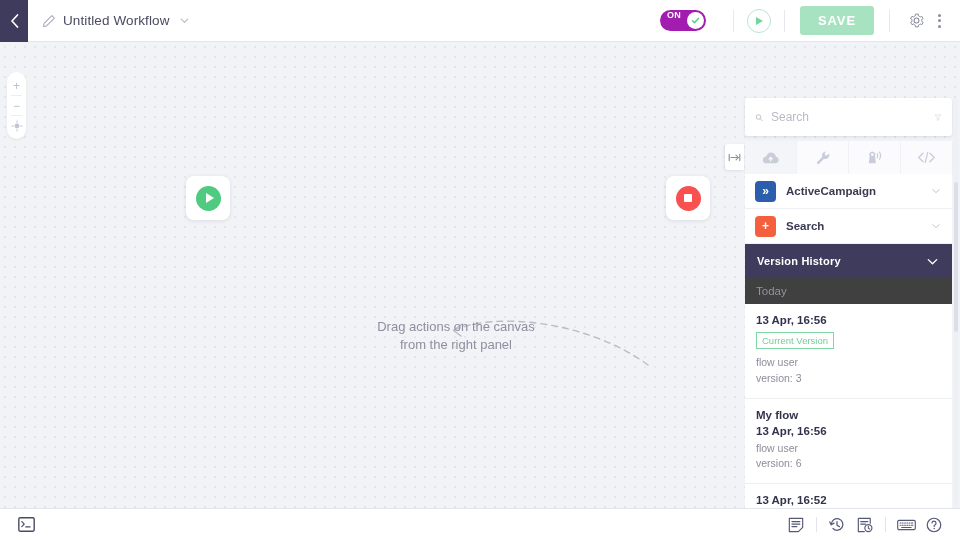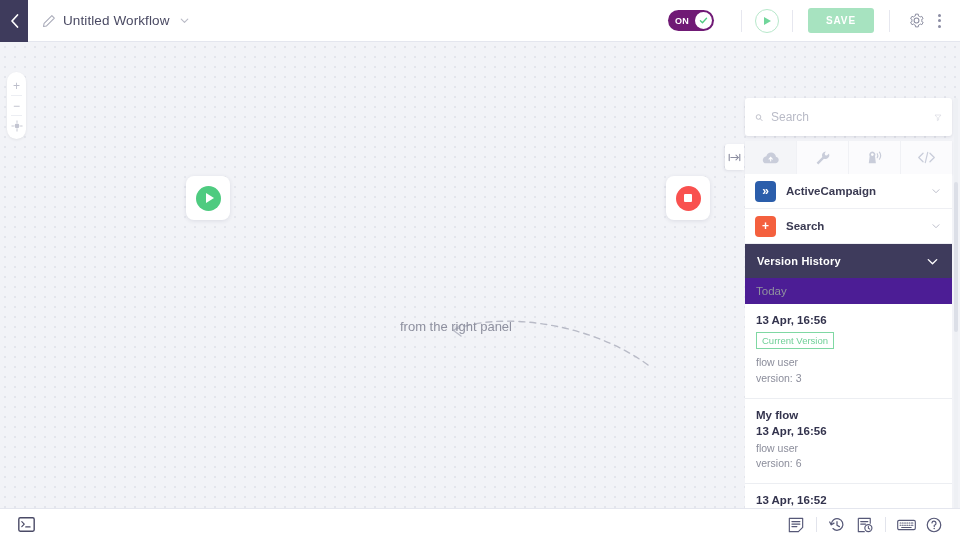--- a/index.html
+++ b/index.html
@@ -30,22 +30,22 @@
   .pencil-icon { width: 14px; height: 14px; display: block; opacity: .75; }
   .wf-title {
     font-size: 13.5px; color: #4a4a63; letter-spacing: .1px;
   }
   .chev-sm { width: 13px; height: 13px; display:block; opacity:.6; margin-left:2px;}
   .topbar-spacer { flex: 1 1 auto; }
   .topbar-right {
     display: flex; align-items: center; gap: 0; padding-right: 10px;
   }
   .toggle-pill {
-    width: 46px; height: 21px; border-radius: 11px; background: #701a75;
-    display: flex; align-items: center; position: relative; cursor: pointer;
+    width: 46px; height: 21px; border-radius: 11px; background: #a21caf;
+    display: flex; position: relative; cursor: pointer;
     margin-right: 14px;
   }
   .toggle-pill .tg-label {
     font-size: 9px; font-weight: bold; color: #fff; letter-spacing: .4px;
     margin-left: 7px;
   }
   .toggle-knob {
     position: absolute; right: 2px; top: 2px;
     width: 17px; height: 17px; border-radius: 50%; background: #fff;
     display: flex; align-items: center; justify-content: center;
@@ -55,21 +55,21 @@
     width: 24px; height: 24px; border-radius: 50%;
     border: 1.5px solid #b7e8cb; display:flex; align-items:center; justify-content:center;
     cursor: pointer;
   }
   .play-tri {
     width: 0; height: 0; border-left: 7px solid #71d69b;
     border-top: 4.5px solid transparent; border-bottom: 4.5px solid transparent;
     margin-left: 2px;
   }
   .save-btn {
-    background: #a7e3c0; color: #ffffff; font-size: 10px; font-weight: bold;
+    background: #a7e3c0; color: #ffffff; font-size: 13px; font-weight: bold;
     letter-spacing: .9px; border: none; border-radius: 3px;
     padding: 7px 18px; cursor: pointer; margin: 0 2px;
     font-family: "Liberation Sans", sans-serif;
   }
   .icon-btn { width: 26px; height: 26px; display:flex; align-items:center; justify-content:center; cursor:pointer;}
   .kebab { display:flex; flex-direction:column; gap:2.5px; align-items:center; cursor:pointer; padding: 0 9px;}
   .kebab i { width:3px; height:3px; border-radius:50%; background:#8b8ca3; display:block;}
 
   
   .canvas {
@@ -168,21 +168,21 @@
   }
   .app-name { flex: 1 1 auto; font-size: 11.5px; color: #3a3a52; font-weight: bold; }
 
   .vh-header {
     background: #3e3b5c; height: 34px; display: flex; align-items: center;
     justify-content: space-between; padding: 0 12px; cursor: pointer; flex: 0 0 auto;
   }
   .vh-title { color: #fff; font-size: 11px; font-weight: bold; letter-spacing:.2px;}
   .vh-body { flex: 1 1 auto; background: #fff; overflow: hidden; position: relative;}
   .vh-day {
-    background: #4c1d95; padding: 7px 11px; font-size: 11.5px; color: #90929f;
+    background: #404040; padding: 7px 11px; font-size: 11.5px; color: #90929f;
   }
   .vh-item {
     padding: 10px 11px 11px; border-bottom: 1px solid #eceef2; cursor: pointer;
     background: #fff;
   }
   .vh-label { font-size: 11.5px; font-weight: bold; color: #33334d; margin-bottom: 4px;}
   .vh-date  { font-size: 11.5px; font-weight: bold; color: #33334d; margin-bottom: 4px;}
   .vh-badge {
     display: inline-block; border: 1px solid #7fd8a3; color: #6fcf97;
     font-size: 9.5px; padding: 2px 5px; margin-bottom: 6px;
@@ -296,20 +296,21 @@
         <span class="sq-wh"></span>
       </span>
     </div>
 
     <svg class="hint-arrow" width="230" height="60" viewBox="0 0 230 60">
       <path d="M14 14 C 55 -4, 150 4, 212 52" fill="none" stroke="#b9bbc7" stroke-width="1.4" stroke-dasharray="6 5" stroke-linecap="round"></path>
       <path d="M22 8 L13.5 14.5 L21 20" fill="none" stroke="#b9bbc7" stroke-width="1.4" stroke-linecap="round" stroke-linejoin="round"></path>
     </svg>
 
     <div class="hint">
+      <div>Drag actions on the canvas</div>
       <div>from the right panel</div>
     </div>
 
     <div class="panel">
 
       <div class="collapse-handle">
         <svg width="13" height="11" viewBox="0 0 16 12">
           <path d="M1.5 2.2v7.6" stroke="#8b8da0" stroke-width="1.4" stroke-linecap="round"></path>
           <path d="M3.5 6h9" stroke="#8b8da0" stroke-width="1.3" stroke-linecap="round"></path>
           <path d="M9.8 3 L12.8 6 L9.8 9" fill="none" stroke="#8b8da0" stroke-width="1.3" stroke-linecap="round" stroke-linejoin="round"></path>

